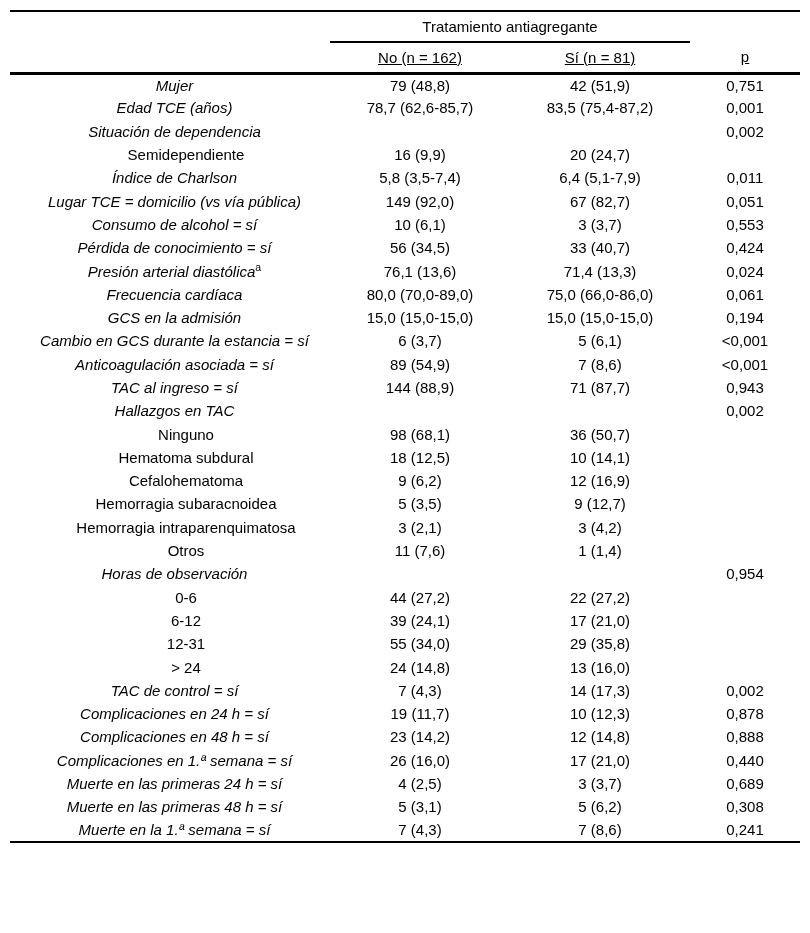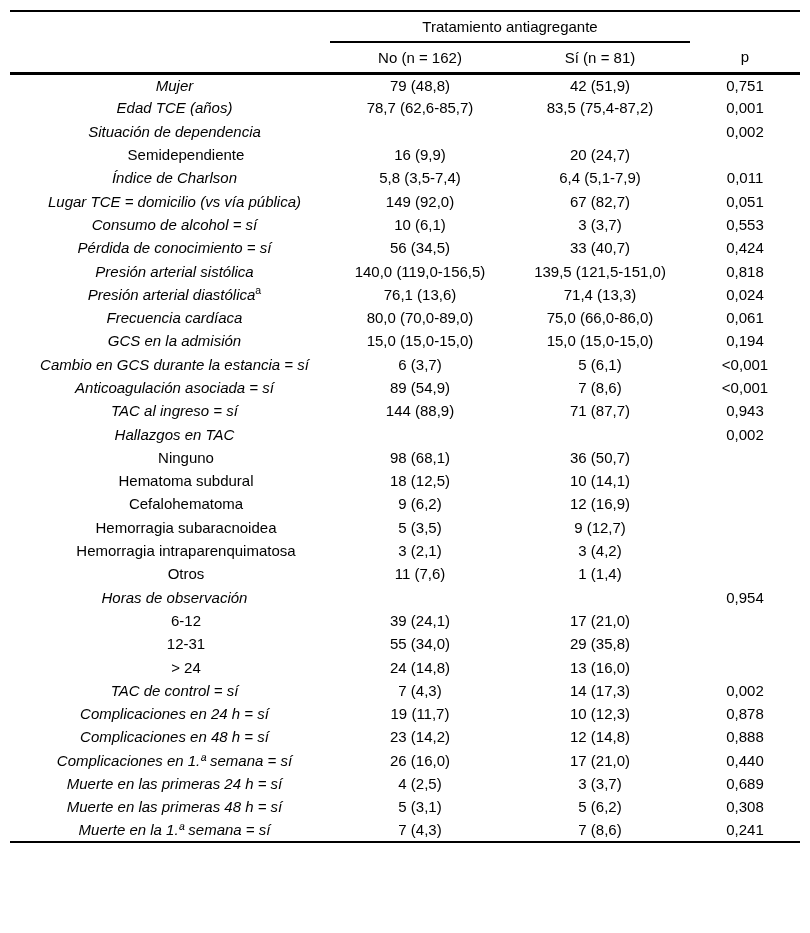--- a/index.html
+++ b/index.html
@@ -27,21 +27,21 @@
   col.c-si    { width: 180px; }
   col.c-p     { width: 110px; }
   th {
     font-weight: normal;
     font-size: 15px;
     text-align: center;
     vertical-align: middle;
   }
   tr.group-row th { height: 31px; }
   th.group-header { border-bottom: 2px solid #000; }
-  tr.cols-row th { height: 31px; border-bottom: 3px solid #000; }
+  tr.cols-row th { height: 31px; border-bottom: 3px solid #000; text-decoration: underline; }
   tbody td {
     height: 23.3px;
     font-size: 15px;
     line-height: 1;
     vertical-align: middle;
     white-space: nowrap;
   }
   td.label {
     font-style: italic;
     text-align: center;
@@ -126,26 +126,20 @@
           <td class="val">3 (3,7)</td>
           <td class="val">0,553</td>
         </tr>
         <tr>
           <td class="label var">Pérdida de conocimiento = sí</td>
           <td class="val">56 (34,5)</td>
           <td class="val">33 (40,7)</td>
           <td class="val">0,424</td>
         </tr>
         <tr>
-          <td class="label var">Presión arterial sistólica</td>
-          <td class="val">140,0 (119,0-156,5)</td>
-          <td class="val">139,5 (121,5-151,0)</td>
-          <td class="val">0,818</td>
-        </tr>
-        <tr>
           <td class="label var">Presión arterial diastólica<sup>a</sup></td>
           <td class="val">76,1 (13,6)</td>
           <td class="val">71,4 (13,3)</td>
           <td class="val">0,024</td>
         </tr>
         <tr>
           <td class="label var">Frecuencia cardíaca</td>
           <td class="val">80,0 (70,0-89,0)</td>
           <td class="val">75,0 (66,0-86,0)</td>
           <td class="val">0,061</td>
@@ -214,20 +208,26 @@
           <td class="label sub">Otros</td>
           <td class="val">11 (7,6)</td>
           <td class="val">1 (1,4)</td>
           <td class="val"></td>
         </tr>
         <tr>
           <td class="label var">Horas de observación</td>
           <td class="val"></td>
           <td class="val"></td>
           <td class="val">0,954</td>
+        </tr>
+        <tr>
+          <td class="label sub">0-6</td>
+          <td class="val">44 (27,2)</td>
+          <td class="val">22 (27,2)</td>
+          <td class="val"></td>
         </tr>
         <tr>
           <td class="label sub">6-12</td>
           <td class="val">39 (24,1)</td>
           <td class="val">17 (21,0)</td>
           <td class="val"></td>
         </tr>
         <tr>
           <td class="label sub">12-31</td>
           <td class="val">55 (34,0)</td>

